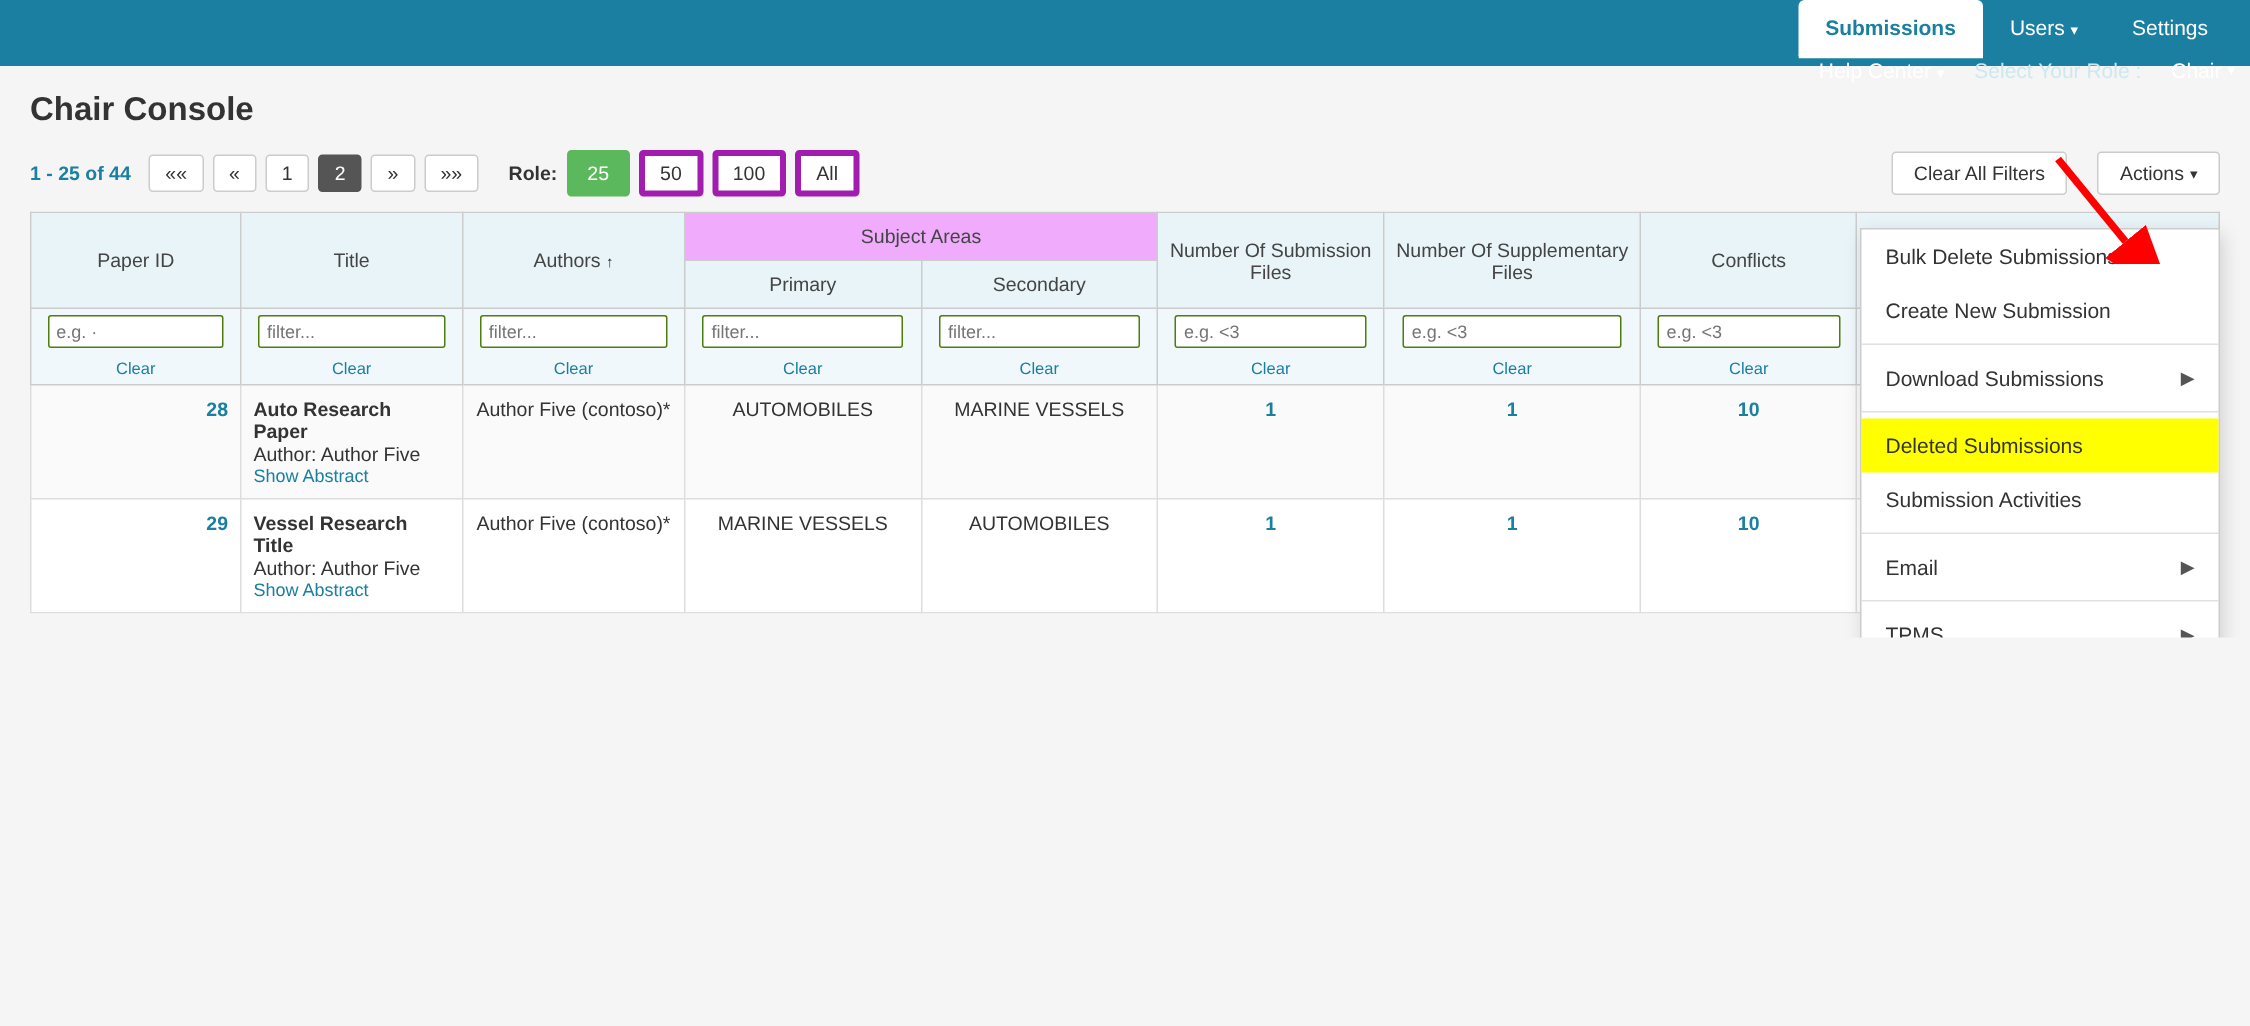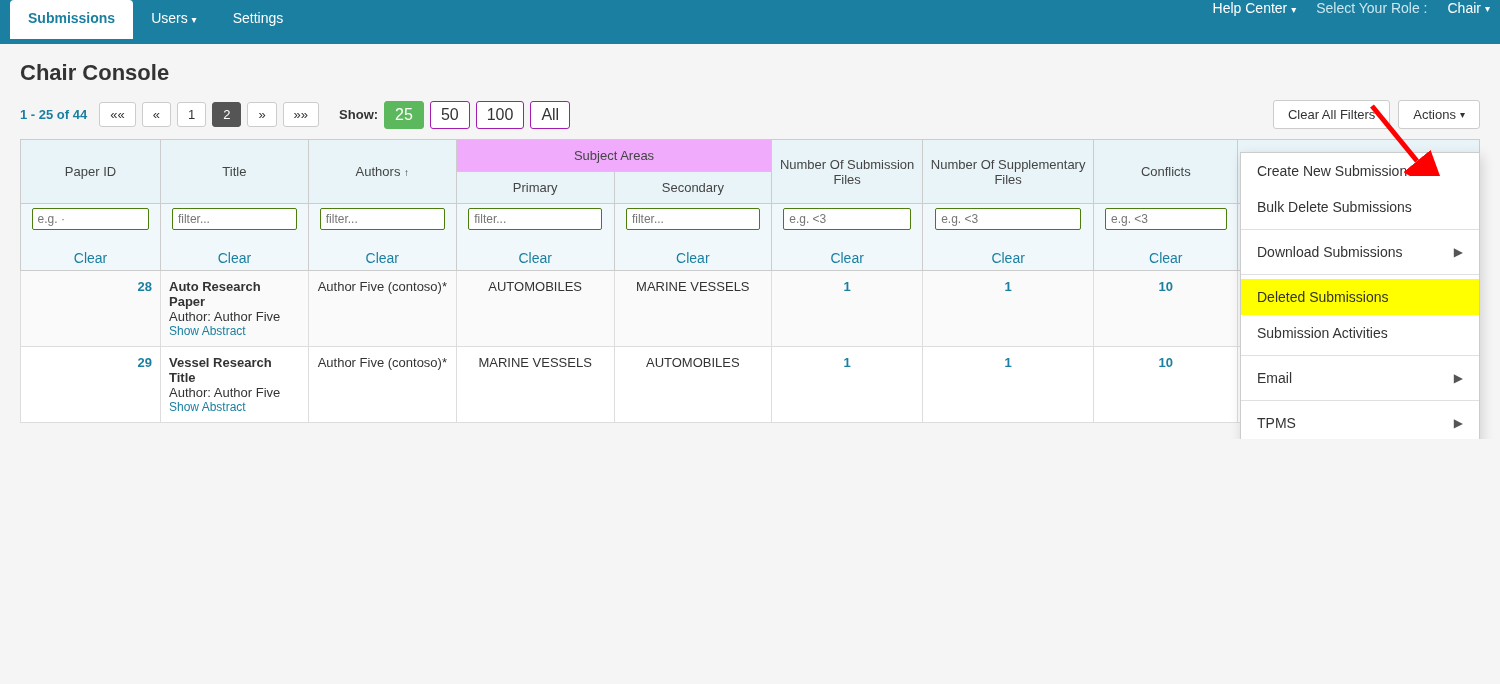--- a/index.html
+++ b/index.html
@@ -2,24 +2,25 @@
 <html><head>
   <meta charset="utf-8">
   <style>
     * { box-sizing: border-box; margin: 0; padding: 0; }
     body { font-family: Arial, sans-serif; font-size: 13px; background: #f5f5f5; }
 
     
     .top-nav {
       background: #1a7fa0;
       display: flex;
-      align-items: flex-start;
+      align-items: flex-end;
       padding: 0 10px;
       height: 44px;
       color: white;
+      flex-direction: column;
     }
     .top-nav .nav-left { display: flex; align-items: center; gap: 0; }
     .nav-tab {
       padding: 10px 18px;
       color: white;
       cursor: pointer;
       font-size: 14px;
       border-bottom: 3px solid transparent;
     }
     .nav-tab.active {
@@ -68,34 +69,34 @@
       border-radius: 3px;
       font-size: 13px;
     }
     .page-btn.active-page {
       background: #555;
       color: white;
       border-color: #555;
     }
     .show-label { margin-left: 14px; font-weight: bold; color: #333; }
     .show-btn {
-      border: 1px solid #a21caf;
+      border: 4px solid #a21caf;
       background: white;
       color: #333;
       padding: 4px 10px;
       cursor: pointer;
       border-radius: 3px;
-      font-size: 16px;
+      font-size: 13px;
     }
     .show-btn.active-show {
       background: #5cb85c;
       color: white;
       border-color: #5cb85c;
     }
-    .right-controls { margin-left: auto; display: flex; gap: 8px; }
+    .right-controls { margin-left: auto; display: flex; gap: 20px; }
     .clear-filters-btn {
       border: 1px solid #ccc;
       background: white;
       color: #333;
       padding: 6px 14px;
       cursor: pointer;
       border-radius: 3px;
       font-size: 13px;
     }
     .actions-btn {
@@ -141,23 +142,23 @@
     .filter-row input {
       width: 90%;
       border: 1px solid #4d7c0f;
       padding: 3px 5px;
       font-size: 12px;
       border-radius: 2px;
     }
     .filter-row .clear-link {
       display: block;
       color: #1a7fa0;
-      font-size: 14px;
-      cursor: pointer;
-      margin-top: 20px;
+      font-size: 11px;
+      cursor: pointer;
+      margin-top: 8px;
     }
     
     tbody tr td {
       border: 1px solid #ddd;
       padding: 8px 8px;
       vertical-align: top;
       color: #333;
     }
     tbody tr:nth-child(even) td { background: #fafafa; }
     .paper-id { color: #1a7fa0; font-weight: bold; text-align: right; }
@@ -234,21 +235,21 @@
   <div class="page-title">Chair Console</div>
 
   <div class="pagination-bar">
     <span class="pagination-info">1 - 25 of 44</span>
     <button class="page-btn">««</button>
     <button class="page-btn">«</button>
     <button class="page-btn">1</button>
     <button class="page-btn active-page">2</button>
     <button class="page-btn">»</button>
     <button class="page-btn">»»</button>
-    <span class="show-label">Show:</span>
+    <span class="show-label">Role:</span>
     <button class="show-btn active-show">25</button>
     <button class="show-btn">50</button>
     <button class="show-btn">100</button>
     <button class="show-btn">All</button>
     <div class="right-controls">
       <button class="clear-filters-btn">Clear All Filters</button>
       <button class="actions-btn">
         <span>Actions</span>
         <span class="caret"> ▾</span>
       </button>
@@ -347,24 +348,24 @@
           <td class="num-cell">1</td>
           <td class="conflict-cell">10</td>
           <td class="reviewers-cell">Author Two (cmt); Geee Mail (BRSystems); Reviewer</td>
         </tr>
       </tbody>
     </table>
   </div>
 
   <div class="dropdown-menu">
     <div class="menu-item">
+      <span>Bulk Delete Submissions</span>
+    </div>
+    <div class="menu-item">
       <span>Create New Submission</span>
-    </div>
-    <div class="menu-item">
-      <span>Bulk Delete Submissions</span>
     </div>
     <div class="menu-divider"></div>
     <div class="menu-item">
       <span>Download Submissions</span>
       <span class="menu-arrow">▶</span>
     </div>
     <div class="menu-divider"></div>
     <div class="menu-item highlighted">
       <span>Deleted Submissions</span>
     </div>

